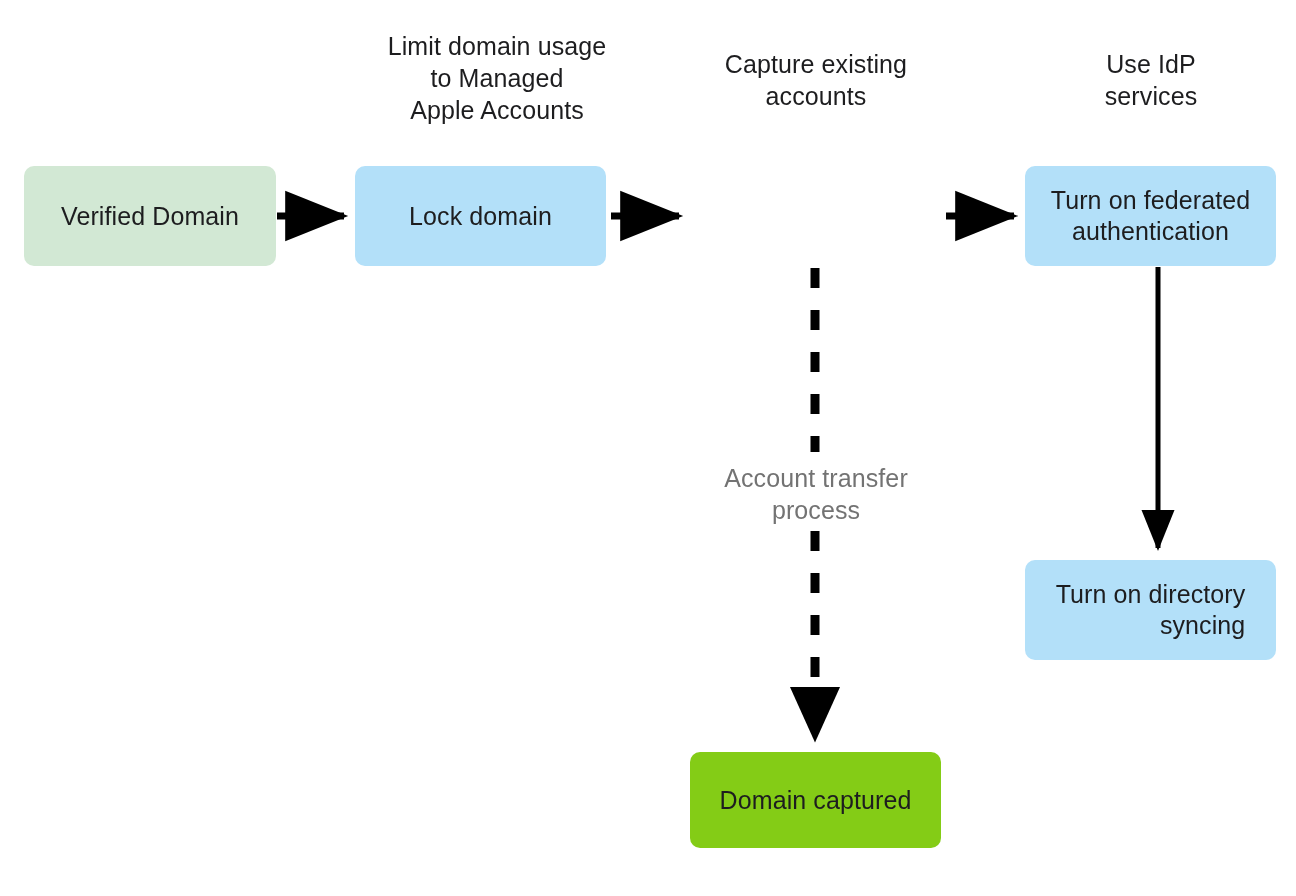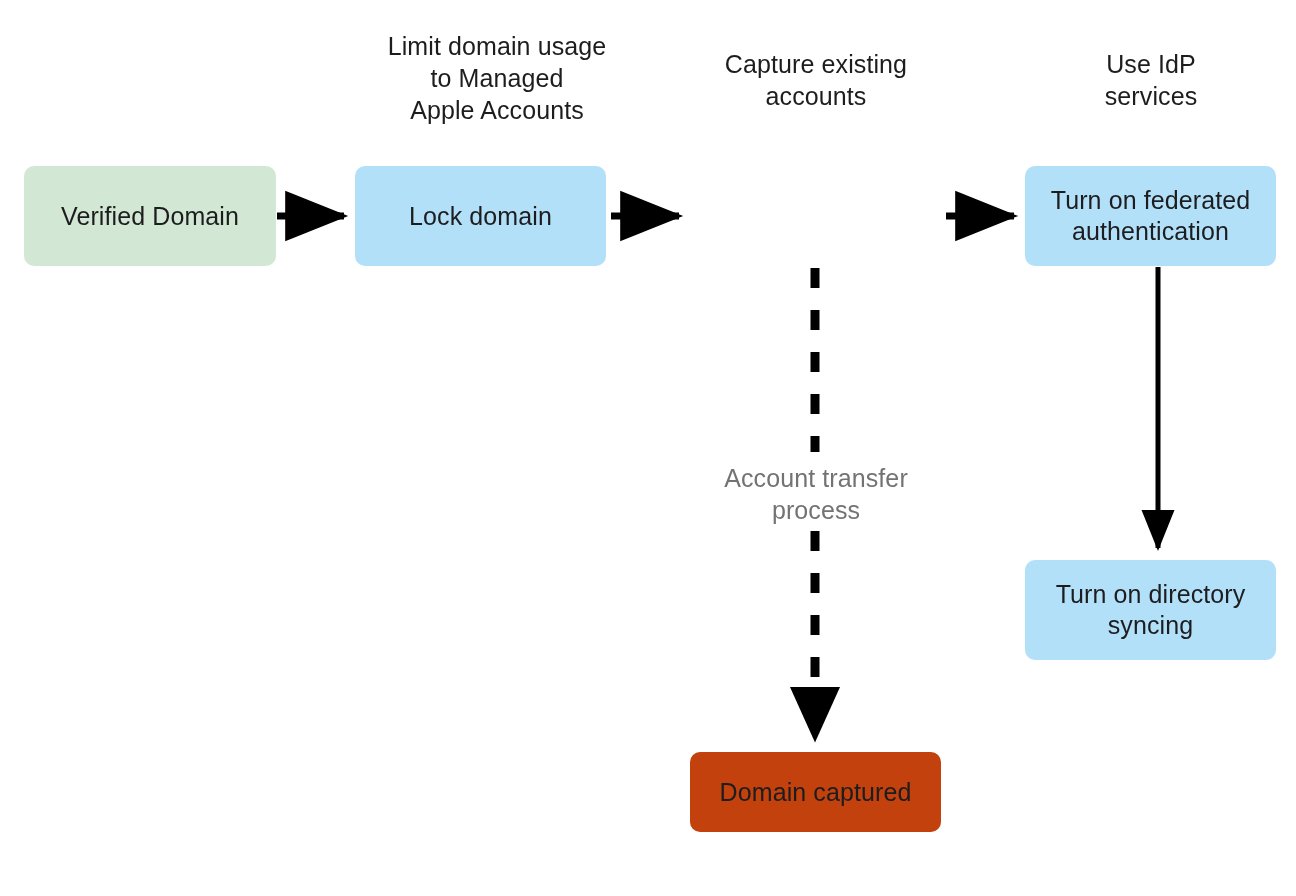--- a/index.html
+++ b/index.html
@@ -116,18 +116,18 @@
   <div class="edge-label" style="left:845px; top:711px; width:140px; text-align:left;margin-top:46px;">30 Days</div>
 
   <div class="node" style="left:24px; top:166px; width:252px; height:100px; background:#d2e8d4;">Verified Domain</div>
 
   <div class="node" style="left:355px; top:166px; width:251px; height:100px; background:#b3e0f9;">Lock domain</div>
 
 
   <div class="node" style="left:1025px; top:166px; width:251px; height:100px; background:#b3e0f9;">Turn on federated
 authentication</div>
 
-  <div class="node" style="left:1025px; top:560px; width:251px; height:100px; background:#b3e0f9;">Turn on directory
+  <div class="node" style="left:1025px; top:560px; width:251px; height:100px; background:#b3e0f9;text-align:right;">Turn on directory
 syncing</div>
 
-  <div class="node" style="left:690px; top:752px; width:251px; height:80px; background:#c2410c;">Domain captured</div>
+  <div class="node" style="left:690px; top:752px; width:251px; height:96px; background:#84cc16;">Domain captured</div>
 
 </div>
 
 </body></html>

